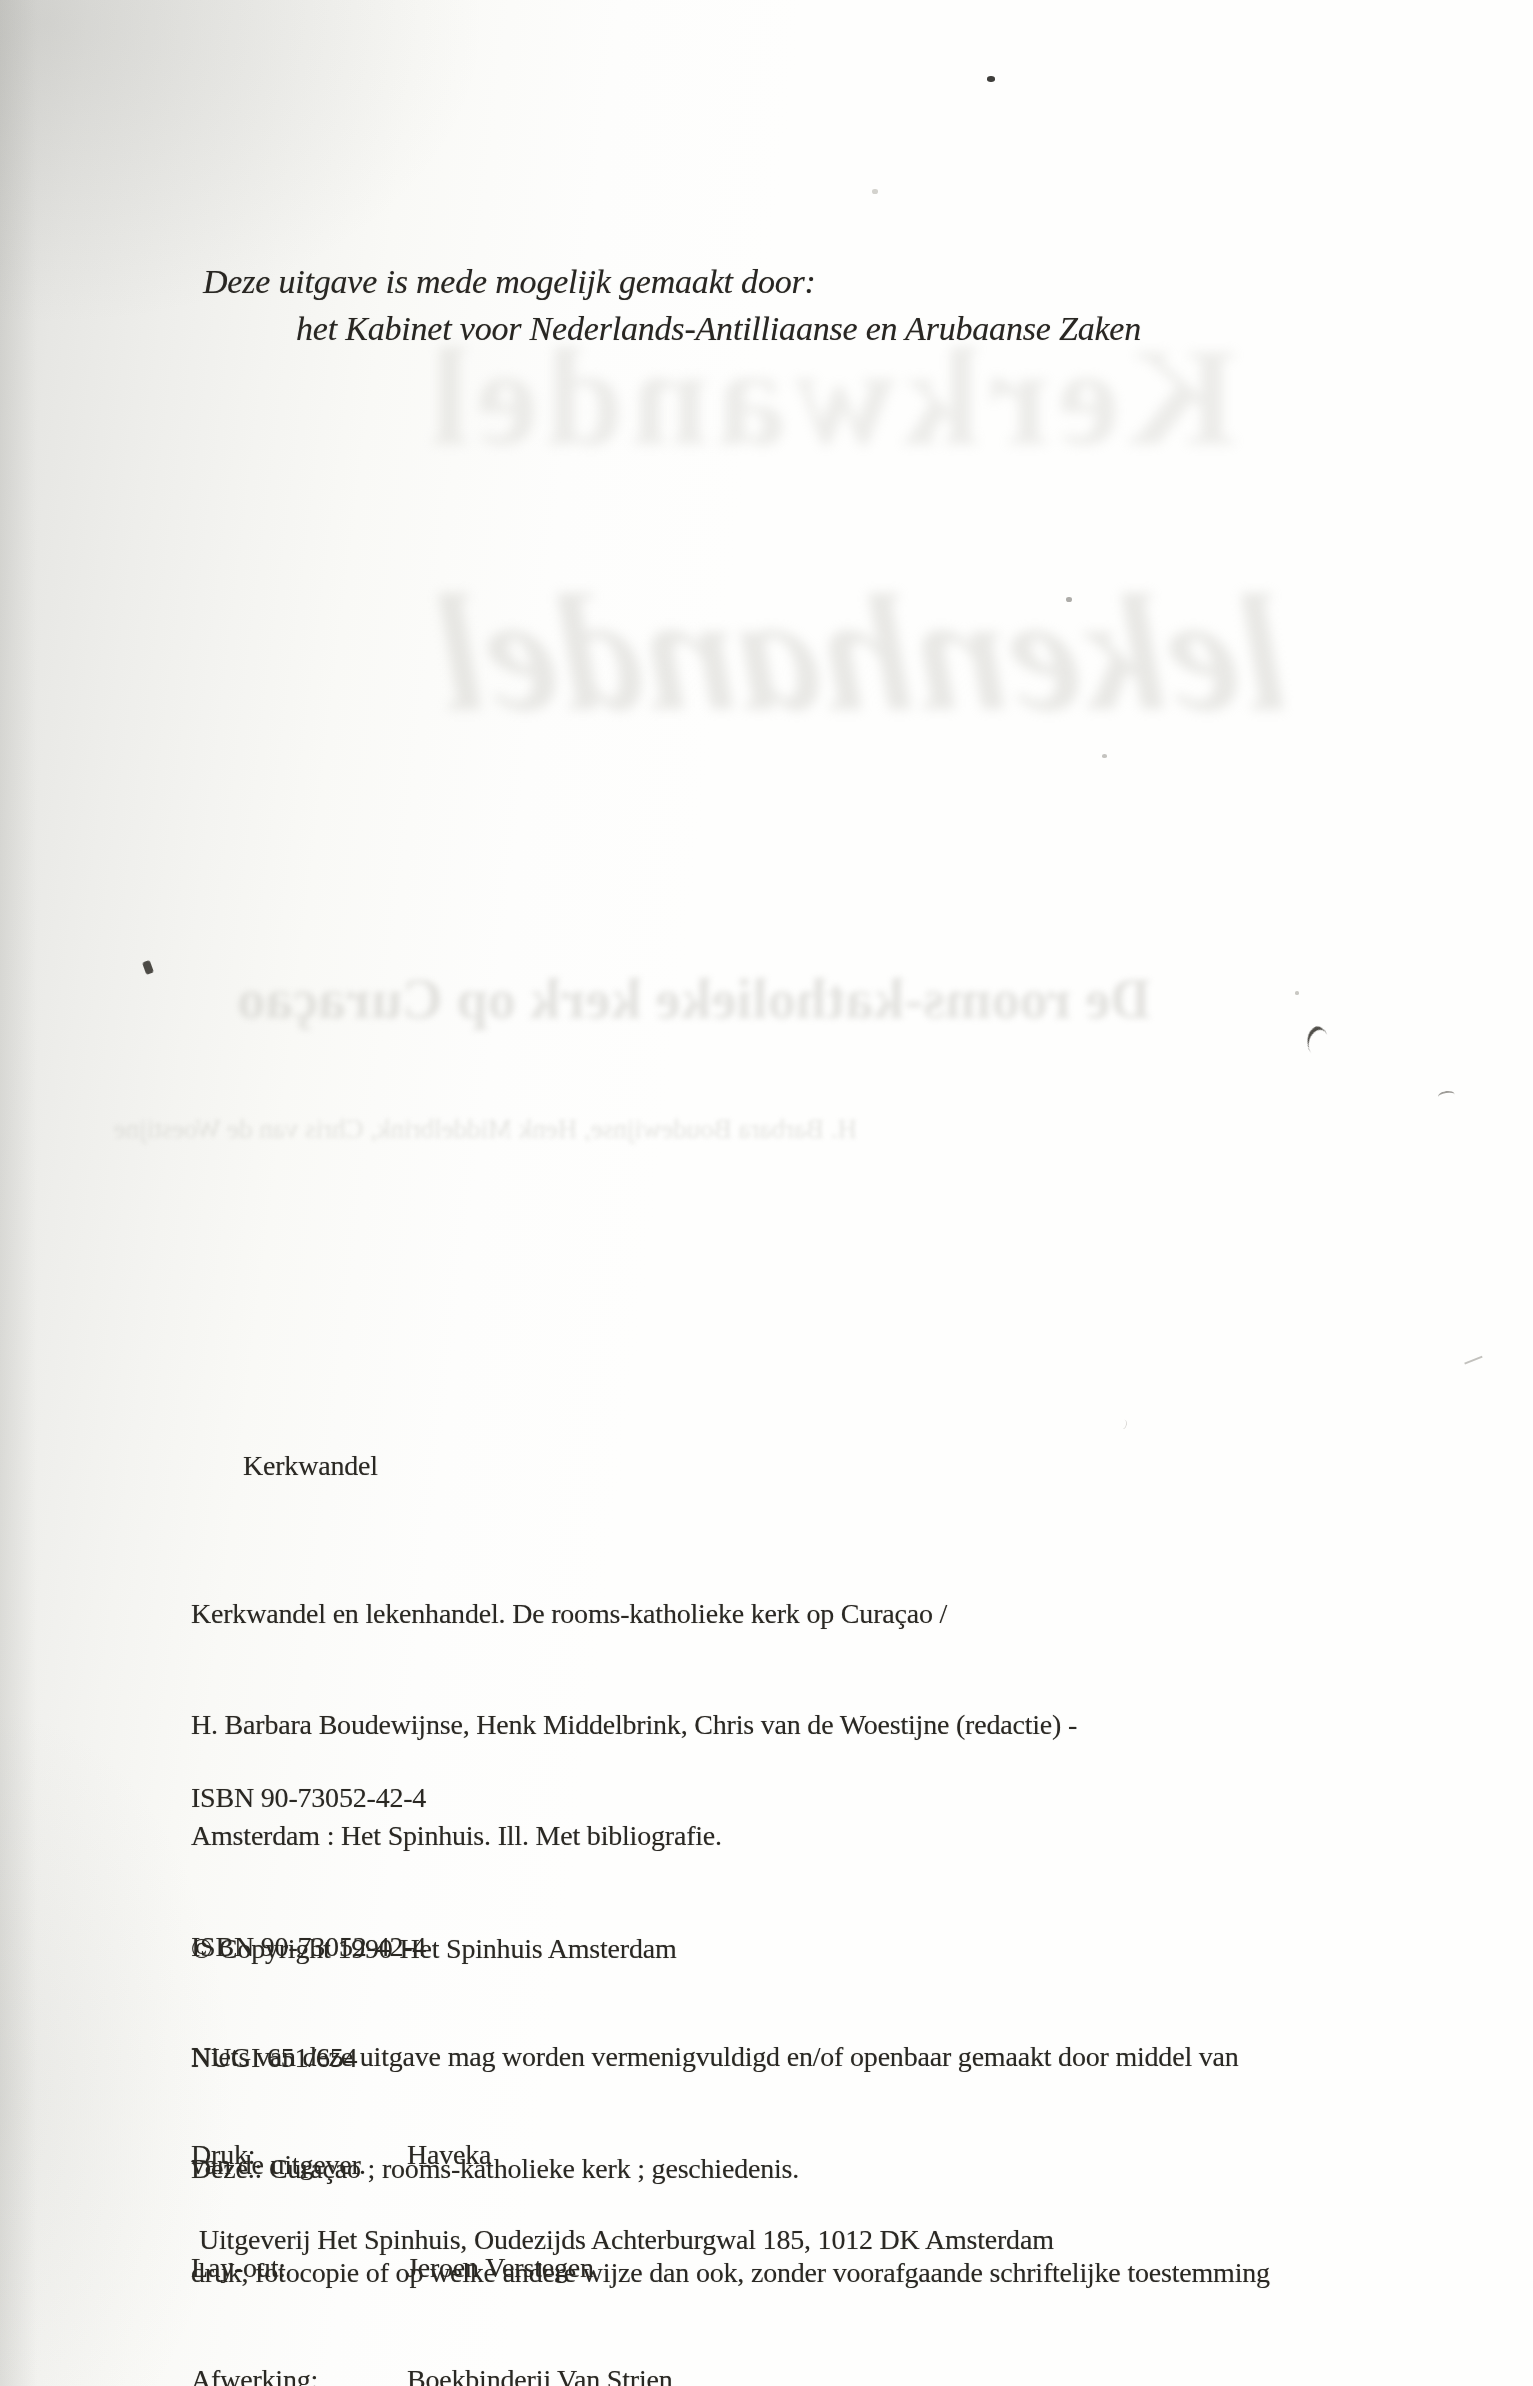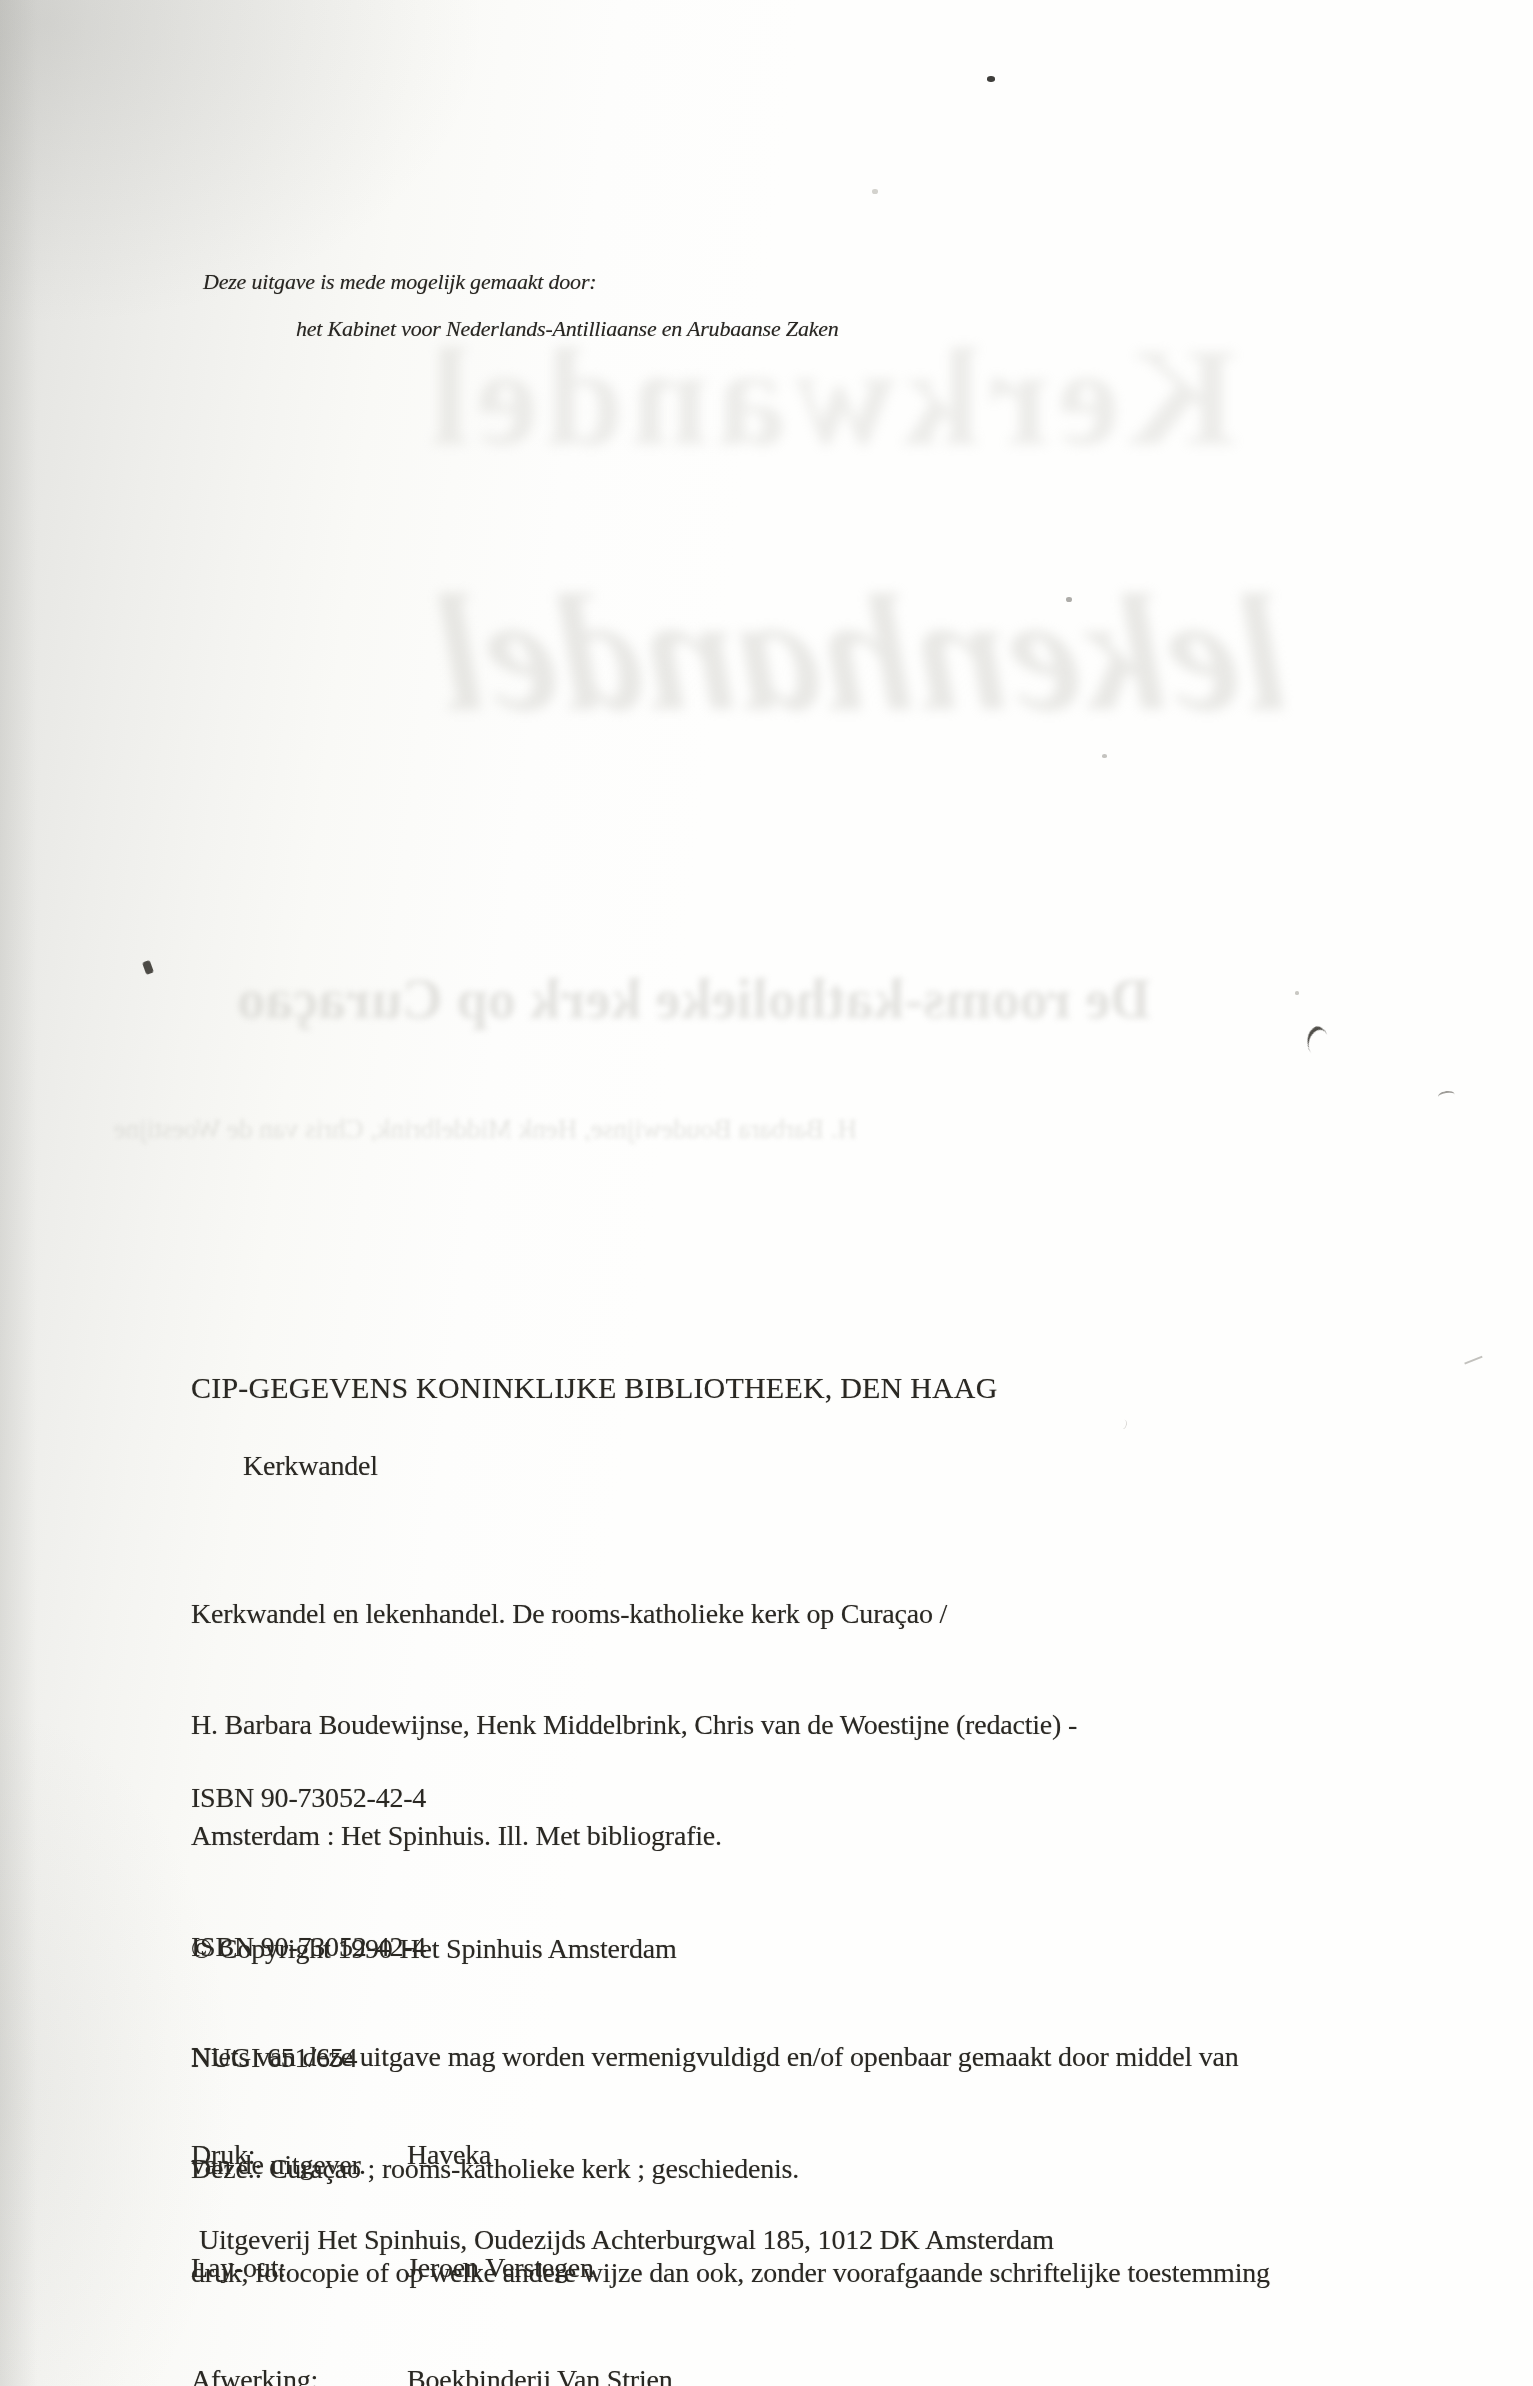--- a/index.html
+++ b/index.html
@@ -29,21 +29,21 @@
     position: absolute;
     font-size: 28px;
     line-height: 37px;
     letter-spacing: -0.2px;
     white-space: pre;
     text-shadow: 0 0 0.9px rgba(42,40,35,0.40);
   }
 
   .funding-line {
     font-style: italic;
-    font-size: 22px;
+    font-size: 34px;
     color: #282622;
   }
 
   .cip-heading {
     font-size: 30px;
     letter-spacing: 0.2px;
   }
 
   .copyright-block { line-height: 36px; }
   .bold { font-weight: normal; }
@@ -102,21 +102,20 @@
   <div class="gutter-edge"></div>
 
   <div class="ghost ghost-title-1">Kerkwandel</div>
   <div class="ghost ghost-title-2">lekenhandel</div>
   <div class="ghost ghost-subtitle">De rooms-katholieke kerk op Curaçao</div>
   <div class="ghost ghost-authors">H. Barbara Boudewijnse, Henk Middelbrink, Chris van de Woestijne</div>
 
   <div class="txt funding-line" style="left:203px; top:263px;">Deze uitgave is mede mogelijk gemaakt door:</div>
   <div class="txt funding-line" style="left:296px; top:310px;font-style:italic;">het Kabinet voor Nederlands-Antilliaanse en Arubaanse Zaken</div>
 
-  <div class="txt cip-heading" style="left:191px; top:1369px;">CIP-GEGEVENS KONINKLIJKE BIBLIOTHEEK, DEN HAAG</div>
 
   <div class="txt" style="left:207px; top:1447px;margin-left:36px;">Kerkwandel</div>
 
   <div class="txt" style="left:191px; top:1521px;">
     <div>Kerkwandel en lekenhandel. De rooms-katholieke kerk op Curaçao /</div>
     <div>H. Barbara Boudewijnse, Henk Middelbrink, Chris van de Woestijne (redactie) -</div>
     <div>Amsterdam : Het Spinhuis. Ill. Met bibliografie.</div>
     <div>ISBN 90-73052-42-4</div>
     <div>NUGI 651/654</div>
     <div>Deze.: Curaçao ; rooms-katholieke kerk ; geschiedenis.</div>

